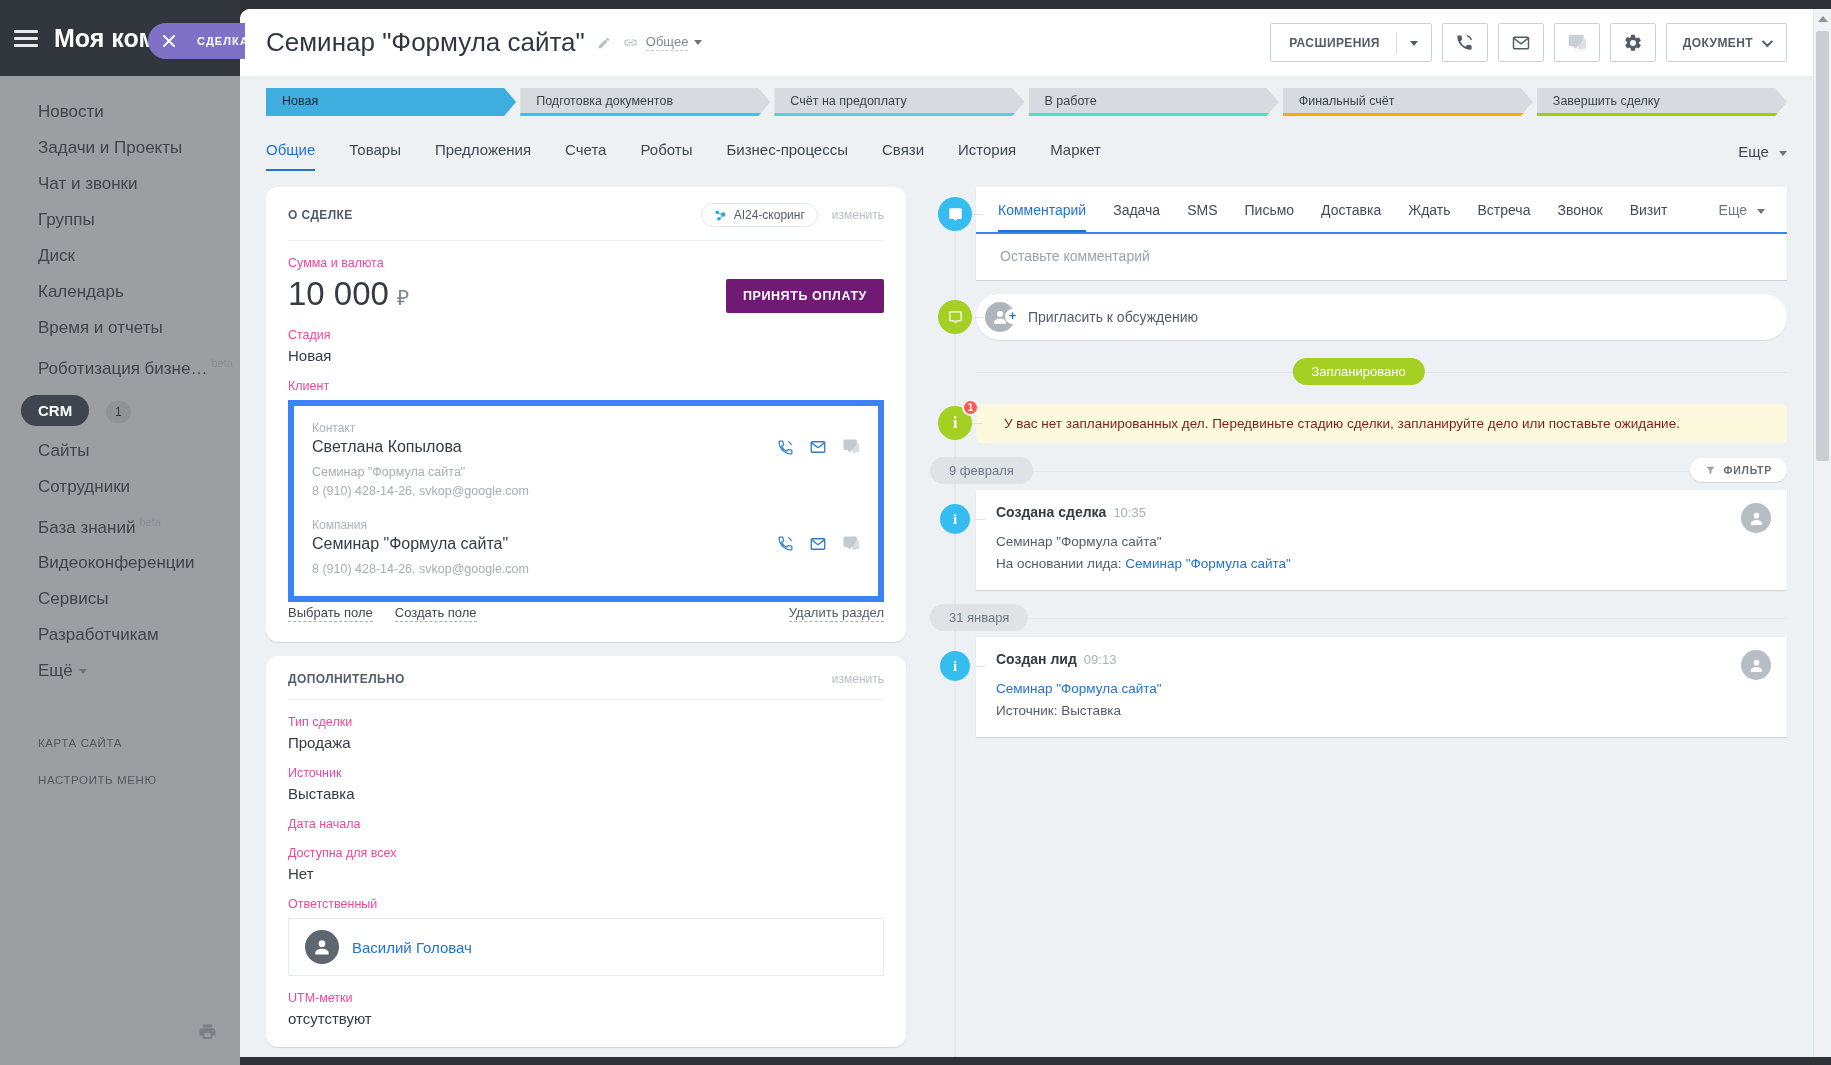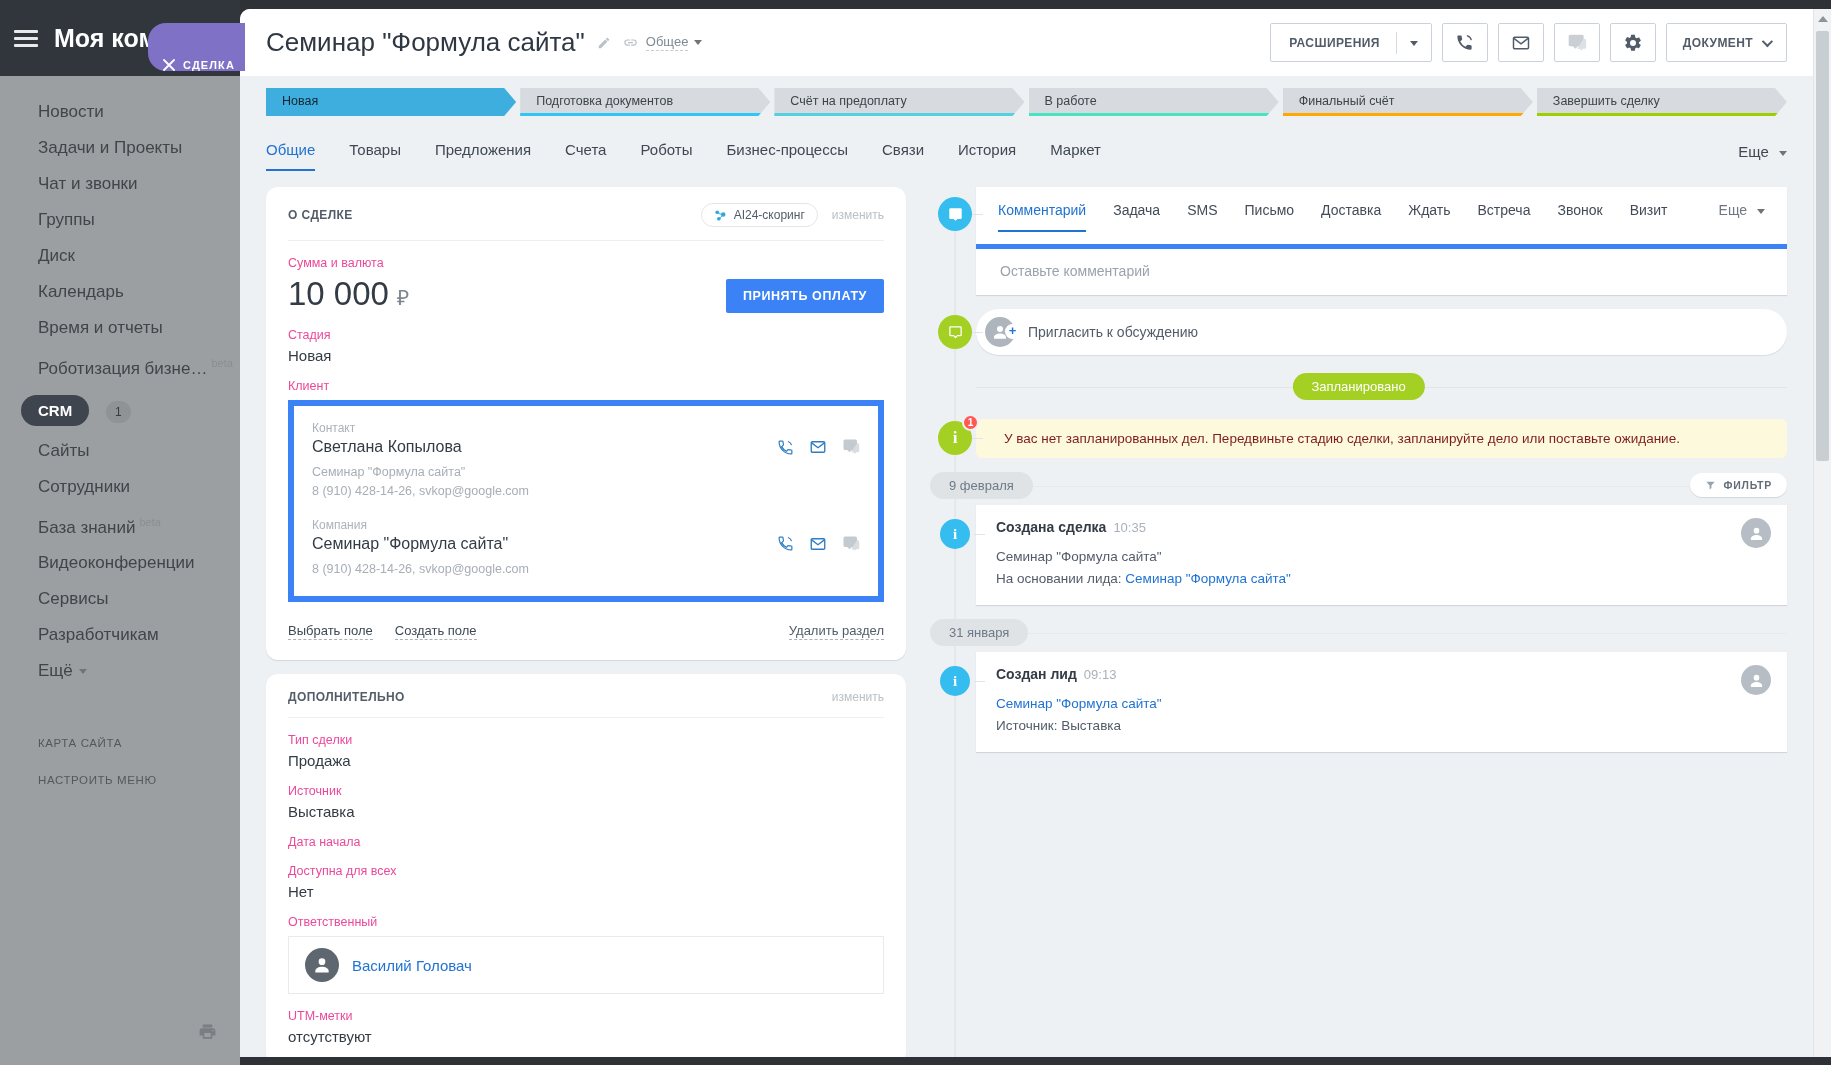--- a/index.html
+++ b/index.html
@@ -20,22 +20,22 @@
   .beta { font-size:11px; color:#8a8e92; margin-left:4px; vertical-align:super; }
   .nav-item.crm { margin:2px 0 15px; }
   .crm-pill { background:#3e454e; color:#fff; font-weight:bold; font-size:15px; padding:6px 17px; border-radius:17px; display:inline-block; margin-left:-17px; }
   .crm-badge { background:#8f9396; color:#383c40; font-size:12px; padding:4px 9px; border-radius:11px; margin-left:12px; }
   .caret-down { display:inline-block; width:0; height:0; border-left:4px solid transparent; border-right:4px solid transparent; border-top:5px solid #6f7478; margin-left:6px; vertical-align:middle; }
   .nav-footer { padding:40px 0 0 38px; }
   .nav-footer div { font-size:11.5px; font-weight:normal; letter-spacing:.6px; color:#54585c; margin-bottom:25px; cursor:pointer; }
   .printer-wrap { position:absolute; left:198px; bottom:20px; cursor:pointer; }
 
   
-  .slider-tag { position:absolute; left:148px; top:23px; width:97px; height:48px; border-radius:18px 0 0 18px;
-    display:flex; align-items:flex-end; padding-left:15px; z-index:3; cursor:pointer; }
+  .slider-tag { position:absolute; left:148px; top:23px; width:97px; height:36px; border-radius:18px 0 0 18px;
+    display:flex; align-items:center; padding-left:15px; z-index:3; cursor:pointer;gap:14px; }
   .slider-tag .x { margin-right:8px; display:flex; }
   .slider-tag .lbl { color:#fff; font-size:11px; font-weight:bold; letter-spacing:1.1px; }
 
   
   .main { position:absolute; left:240px; top:9px; width:1573px; height:1048px; background:#eef1f4;
     border-radius:10px 0 0 0; overflow:hidden; z-index:2; }
 
   .main-header { background:#fff; padding:14px 26px; display:flex; align-items:center; }
   .deal-title { font-size:26px; color:#2f3842; white-space:nowrap; }
   .title-icon { margin-left:12px; display:flex; cursor:pointer; }
@@ -84,21 +84,21 @@
   .fblock { margin-top:15px; }
   .f-value { font-size:15px; color:#333b45; }
   .client-box { border:6px solid #3b82f6; margin-top:7px; padding:15px 18px 17px; }
   .entity + .entity { margin-top:16px; }
   .entity-label { font-size:12px; color:#aab2ba; margin-bottom:3px; }
   .entity-row { display:flex; align-items:center; }
   .entity-name { font-size:16px; color:#333b45; }
   .mini-icons { margin-left:auto; display:flex; gap:15px; align-items:center; }
   .mini-icons span { display:flex; cursor:pointer; }
   .entity-sub { font-size:12.5px; color:#a7aeb6; margin-top:7px; line-height:1.55; }
-  .fields-links { display:flex; margin-top:21px; font-size:13px; }
+  .fields-links { display:flex; margin-top:3px; font-size:13px; }
   .dashed { color:#3f4853; border-bottom:1px dashed #a9b0b7; margin-right:22px; cursor:pointer; padding-bottom:1px; }
   .dashed.del { margin-left:auto; margin-right:0; color:#525c69; }
   .field { margin-top:15px; }
   .resp-box { border:1px solid #e7ebee; margin-top:7px; padding:11px 16px; display:flex; align-items:center; gap:13px; }
   .avatar { width:34px; height:34px; border-radius:50%; background:#5e6770; display:flex; align-items:center; justify-content:center; flex:none; }
   .resp-name { font-size:15px; color:#2173d2; cursor:pointer; }
 
   
   .right-col { flex:1; position:relative; min-height:880px; }
   .right-col::before { content:''; position:absolute; left:24px; top:14px; height:866px; width:2px; background:#e4e8eb; }
@@ -107,21 +107,21 @@
     display:flex; align-items:center; justify-content:center; }
   .tl-icon::after { content:''; position:absolute; left:34px; top:50%; width:11px; height:1px; background:#e0e4e8; }
   .tl-icon .iglyph { color:#fff; font-size:17px; font-weight:bold; font-family:"Liberation Serif", serif; }
   .ibadge { position:absolute; top:-7px; right:-7px; color:#fff; font-size:10px; font-weight:bold; width:17px; height:17px;
     border-radius:50%; line-height:14px; text-align:center; border:2px solid #eef1f4; }
   .compose { background:#fff; box-shadow:0 1px 1px rgba(85,95,110,.18); }
   .compose-tabs { display:flex; gap:27px; padding:15px 22px 0; font-size:14px; color:#424c58; }
   .ctab { padding-bottom:12px; border-bottom:2px solid transparent; cursor:pointer; }
   .ctab.active { color:#2173d2; border-color:#2173d2; }
   .compose-more { margin-left:auto; color:#6e7884; cursor:pointer; padding-bottom:12px; }
-  .compose-body { border-top:5px solid #3b82f6; padding:13px 22px 15px;margin-top:12px; }
+  .compose-body { border-top:2px solid #3b82f6; padding:13px 22px 15px; }
   .compose-body input { border:none; outline:none; width:100%; font-size:14px; color:#333b45; font-family:"Liberation Sans",sans-serif; }
   .compose-body input::placeholder { color:#9aa3ad; }
   .invite { background:#fff; border-radius:23px; height:46px; display:flex; align-items:center; padding:0 16px 0 9px;
     box-shadow:0 1px 1px rgba(85,95,110,.14); cursor:pointer; }
   .pplus { position:relative; width:30px; height:30px; margin-right:13px; }
   .pplus .pav { width:30px; height:30px; border-radius:50%; background:#aeb5bc; display:flex; align-items:center; justify-content:center; }
   .pplus .plus { position:absolute; right:-5px; top:7px; width:15px; height:15px; border-radius:50%; background:#fff; color:#2173d2;
     font-size:13px; font-weight:bold; line-height:14px; text-align:center; }
   .invite-text { font-size:14px; color:#525c69; }
   .planned-sep { position:relative; height:28px; margin:18px 0; }
@@ -310,21 +310,21 @@
             <span>AI24-скоринг</span>
           </span>
           <span class="edit-link">изменить</span>
         </div>
         <div class="card-div"></div>
 
         <div class="f-label">Сумма и валюта</div>
         <div class="amount-row">
           <span class="amount">10 000</span>
           <span class="cur">₽</span>
-          <button class="pay-btn" style="background: #3b82f6;">ПРИНЯТЬ ОПЛАТУ</button>
+          <button class="pay-btn" style="background: #701a75;">ПРИНЯТЬ ОПЛАТУ</button>
         </div>
 
         <div class="fblock">
           <div class="f-label">Стадия</div>
           <div class="f-value">Новая</div>
         </div>
 
         <div class="fblock">
           <div class="f-label">Клиент</div>
           <div class="client-box">

